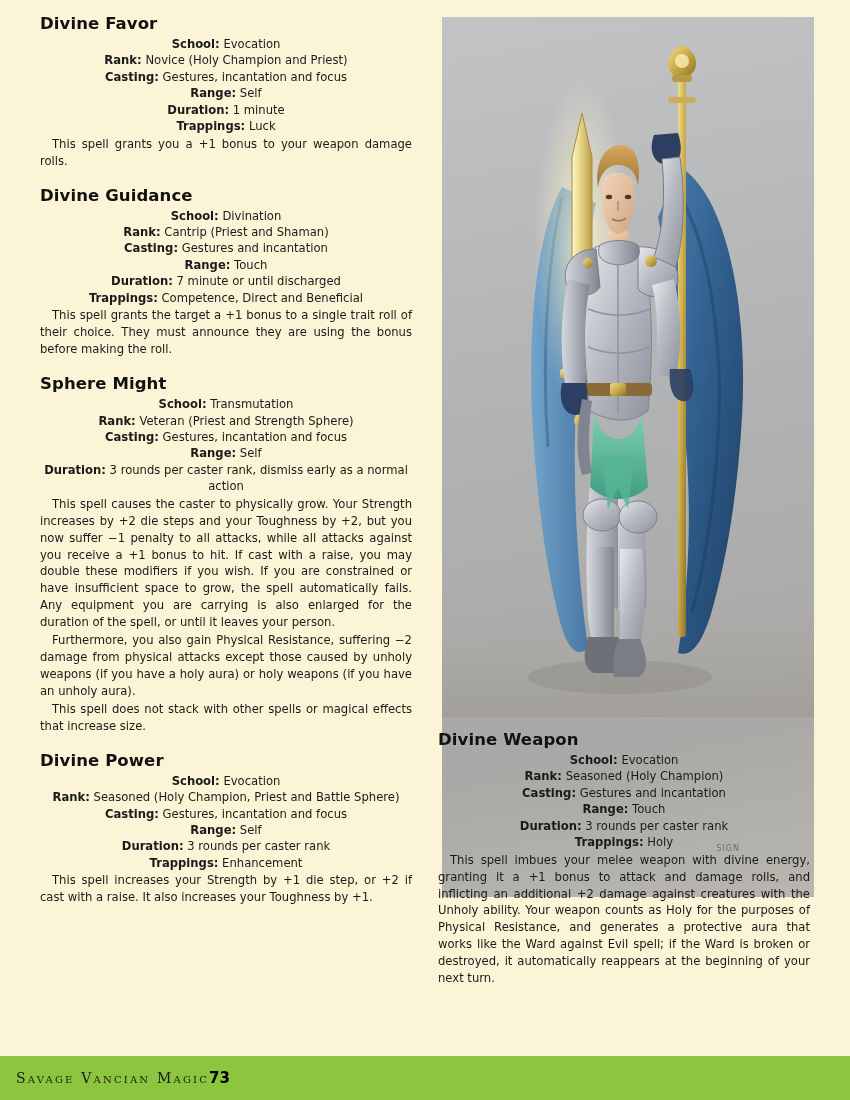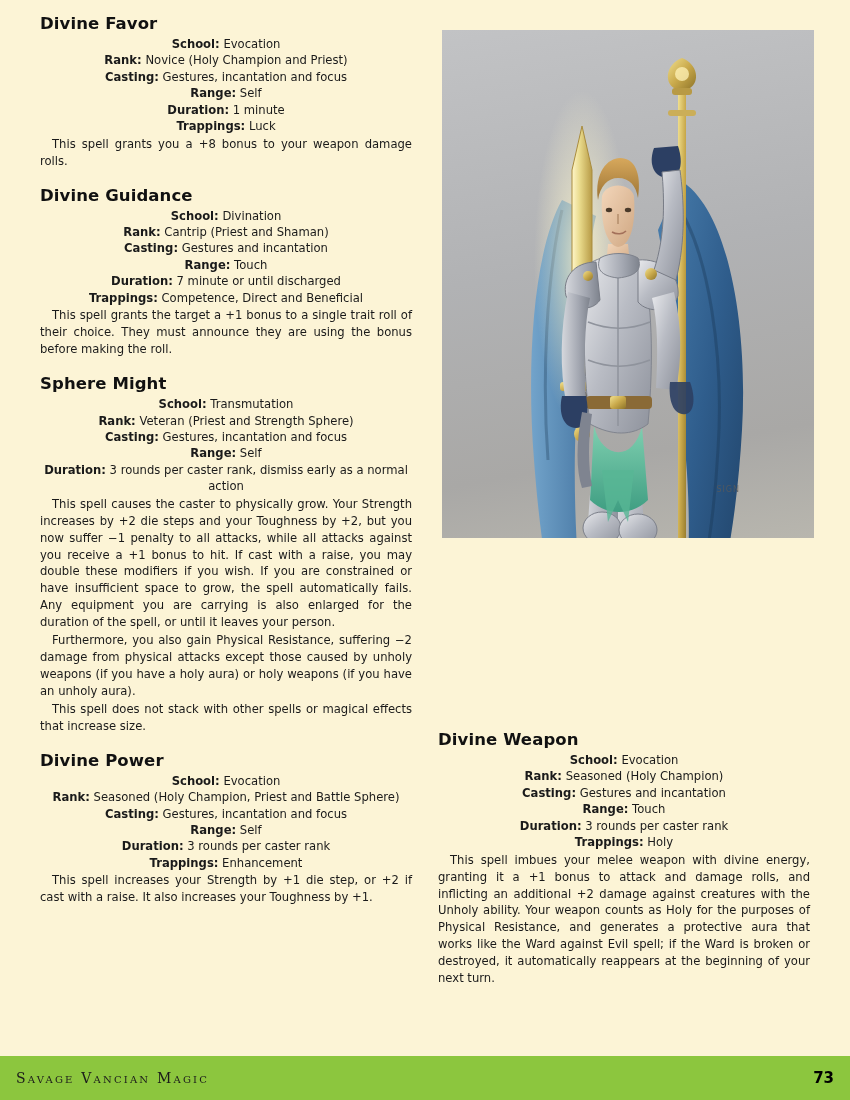--- a/index.html
+++ b/index.html
@@ -55,23 +55,23 @@
   .spell-desc {
     font-size: 11.6px;
     line-height: 1.46;
     text-align: justify;
     text-indent: 12px;
     margin: 1px 0 0 0;
   }
   .illustration {
     position: absolute;
     left: 406px;
-    top: 16px;
+    top: 3px;
     width: 372px;
-    height: 508px;
+    height: 880px;
     background: #f0abfc;
     overflow: hidden;
   }
   .illustration .bg-grad {
     position: absolute;
     inset: 0;
     background: linear-gradient(170deg, #c2c3c5 0%, #b1b2b4 45%, #a9a8a6 80%, #b8b6ae 100%);
   }
   .art-svg {
     position: absolute;
@@ -96,21 +96,21 @@
   }
   .footer {
     position: absolute;
     left: 0;
     bottom: 0;
     width: 850px;
     height: 44px;
     background: #8cc63e;
     display: flex;
     align-items: center;
-    justify-content: space-between;
+    justify-content: flex-start;
   }
   .footer-title {
     font-family: "DejaVu Serif", serif;
     font-variant: small-caps;
     font-size: 14px;
     letter-spacing: 2.2px;
     color: #1b1b1b;
     margin-left: 16px;
   }
   .footer-page {
@@ -131,21 +131,21 @@
     <div class="col-left">
 
       <div class="spell">
         <h2 class="spell-name">Divine Favor</h2>
         <p class="spell-line"><b>School:</b> <span>Evocation</span></p>
         <p class="spell-line"><b>Rank:</b> <span>Novice (Holy Champion and Priest)</span></p>
         <p class="spell-line"><b>Casting:</b> <span>Gestures, incantation and focus</span></p>
         <p class="spell-line"><b>Range:</b> <span>Self</span></p>
         <p class="spell-line"><b>Duration:</b> <span>1 minute</span></p>
         <p class="spell-line"><b>Trappings:</b> <span>Luck</span></p>
-        <p class="spell-desc">This spell grants you a +8 bonus to your weapon damage rolls.</p>
+        <p class="spell-desc">This spell grants you a +1 bonus to your weapon damage rolls.</p>
       </div>
 
       <div class="spell">
         <h2 class="spell-name">Divine Guidance</h2>
         <p class="spell-line"><b>School:</b> <span>Divination</span></p>
         <p class="spell-line"><b>Rank:</b> <span>Cantrip (Priest and Shaman)</span></p>
         <p class="spell-line"><b>Casting:</b> <span>Gestures and incantation</span></p>
         <p class="spell-line"><b>Range:</b> <span>Touch</span></p>
         <p class="spell-line"><b>Duration:</b> <span>7 minute or until discharged</span></p>
         <p class="spell-line"><b>Trappings:</b> <span>Competence, Direct and Beneficial</span></p>

